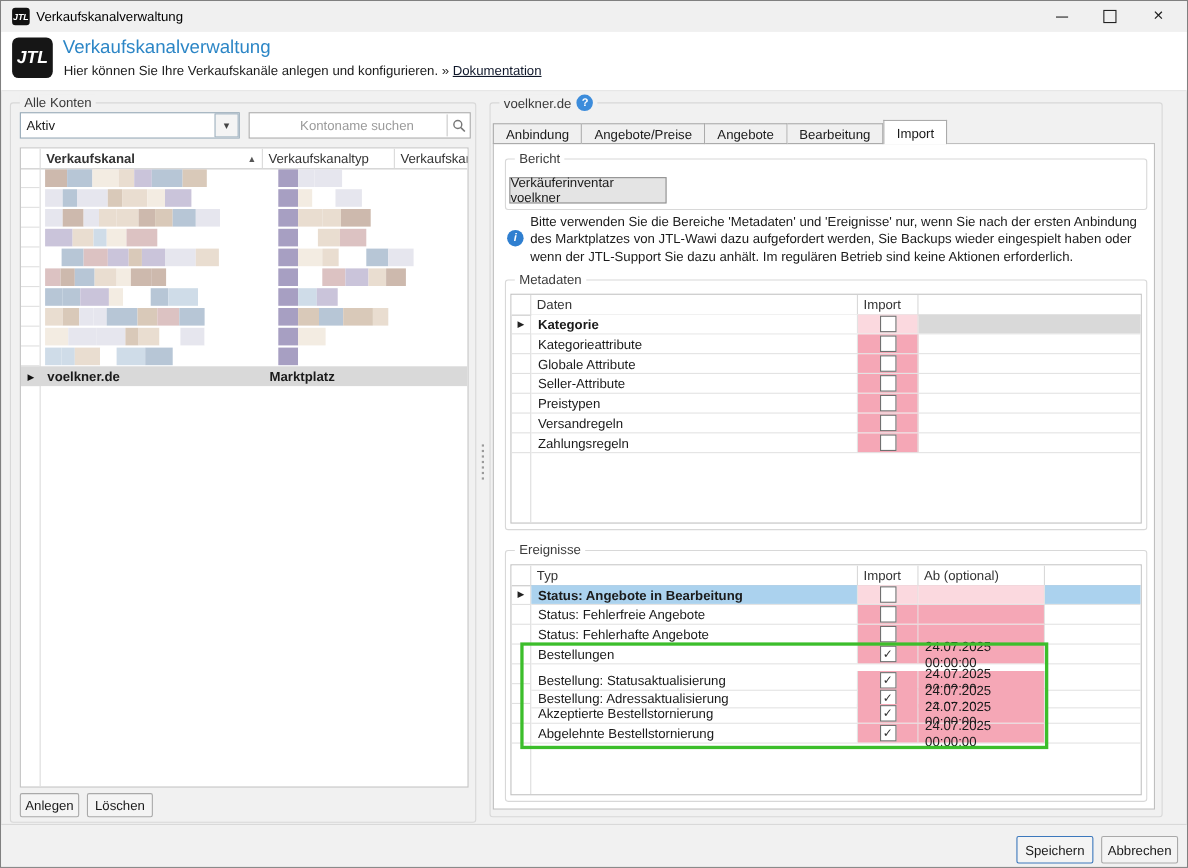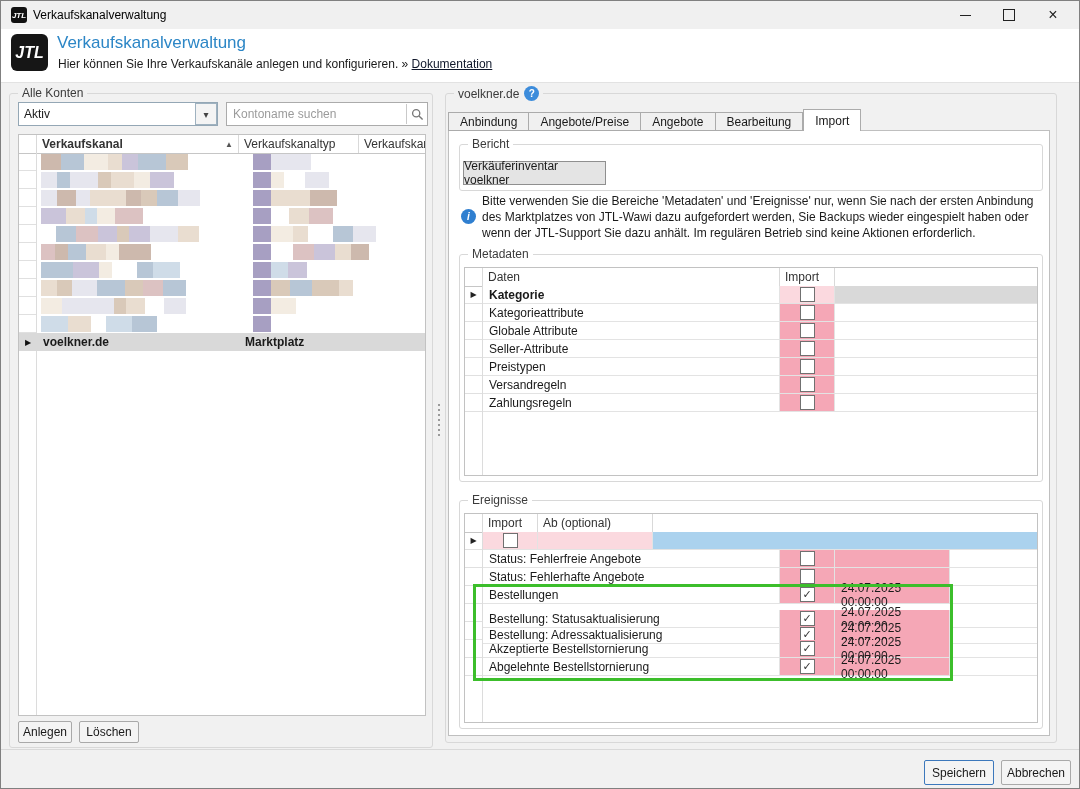--- a/index.html
+++ b/index.html
@@ -31,21 +31,21 @@
   .legend-gray{background:#f1f1f1;}
   .legend-white{background:#ffffff;}
 
   
   #grp-accounts{left:8px;top:92px;width:422px;height:653px;}
   .combo{position:absolute;left:8px;top:8px;width:198px;height:22px;background:#fff;border:1px solid #94a7b5;
     display:flex;align-items:center;cursor:default;}
   .combo .val{flex:1;padding-left:5px;}
   .combo .arrowbox{width:20px;height:20px;border:1px solid #9fb2c0;background:#f4f4f4;margin:0;display:flex;align-items:center;justify-content:center;color:#444;font-size:10px;}
   .searchbox{position:absolute;left:216px;top:8px;width:200px;height:22px;background:#fff;border:1px solid #ababab;display:flex;align-items:center;}
-  .searchbox input{flex:1;border:none;outline:none;padding-left:6px;font:12px "Liberation Sans",sans-serif;color:#333;background:transparent;}
+  .searchbox input{flex:1;border:none;outline:none;padding-left:18px;font:12px "Liberation Sans",sans-serif;color:#333;background:transparent;text-align:center;}
   .searchbox input::placeholder{color:#9b9b9b;}
   .searchbox .mag{width:20px;height:20px;border-left:1px solid #c9c9c9;display:flex;align-items:center;justify-content:center;}
 
   #accounts-table{position:absolute;left:8px;top:40px;width:406px;height:580px;background:#fff;border:1px solid #c2c2c2;overflow:hidden;}
   .thead{position:absolute;left:0;top:0;right:0;height:18px;background:#fff;border-bottom:1px solid #c6c6c6;display:flex;}
   .thcell{height:18px;border-right:1px solid #d9d9d9;display:flex;align-items:center;padding:0 5px;color:#333;box-sizing:border-box;}
   .thcell.rowhdr{padding:0;}
   .sorticon{margin-left:auto;font-size:8px;color:#555;}
   .rowhdr-col{position:absolute;left:0;top:18px;bottom:0;width:18px;border-right:1px solid #dcdcdc;box-sizing:border-box;}
   .rowhdr-cell{height:18px;border-bottom:1px solid #e0e0e0;box-sizing:border-box;display:flex;align-items:center;justify-content:center;font-size:8px;color:#222;}
@@ -436,40 +436,44 @@
               <div class="dtcell fillc"></div>
             </div>
           </div>
       </div>
 
       <div class="groupbox" id="grp-events">
         <div class="legend legend-white">Ereignisse</div>
         <div class="datatable" id="events-table">
           <div class="thead">
             <div class="thcell rowhdr" style="width:18px;flex:none;"></div>
+            <div class="thcell" style="width:297px;flex:none;">
+              <span>Typ</span>
+            </div>
             <div class="thcell" style="width:55px;flex:none;">
               <span>Import</span>
             </div>
             <div class="thcell" style="width:115px;flex:none;">
               <span>Ab (optional)</span>
             </div>
             <div class="thcell" style="flex:1;border-right:none;"></div>
           </div>
           <div class="dt-rowhdr">
               <div class="rowhdr-cell">▶</div>
               <div class="rowhdr-cell"></div>
               <div class="rowhdr-cell"></div>
               <div class="rowhdr-cell"></div>
               <div class="rowhdr-cell"></div>
               <div class="rowhdr-cell"></div>
               <div class="rowhdr-cell"></div>
               <div class="rowhdr-cell"></div>
             </div>
           <div id="green-box" style="left: 8px; top: 70px; width: 474px; height: 91px; border-color: rgb(60, 190, 43);"></div>
         <div class="dtrow" style="top: 18px;">
+              <div class="dtcell namec" style="font-weight: bold; background: rgb(171, 210, 238);">Status: Angebote in Bearbeitung</div>
               <div class="dtcell importc" style="background: rgb(251, 217, 223);">
                 <div class="cb"></div>
               </div>
               <div class="dtcell abc" style="background: rgb(251, 217, 223);"></div>
               <div class="dtcell fillc" style="background: rgb(171, 210, 238);"></div>
             </div>
             <div class="dtrow" style="top: 36px;">
               <div class="dtcell namec">Status: Fehlerfreie Angebote</div>
               <div class="dtcell importc" style="background: rgb(245, 167, 182);">
                 <div class="cb"></div>

